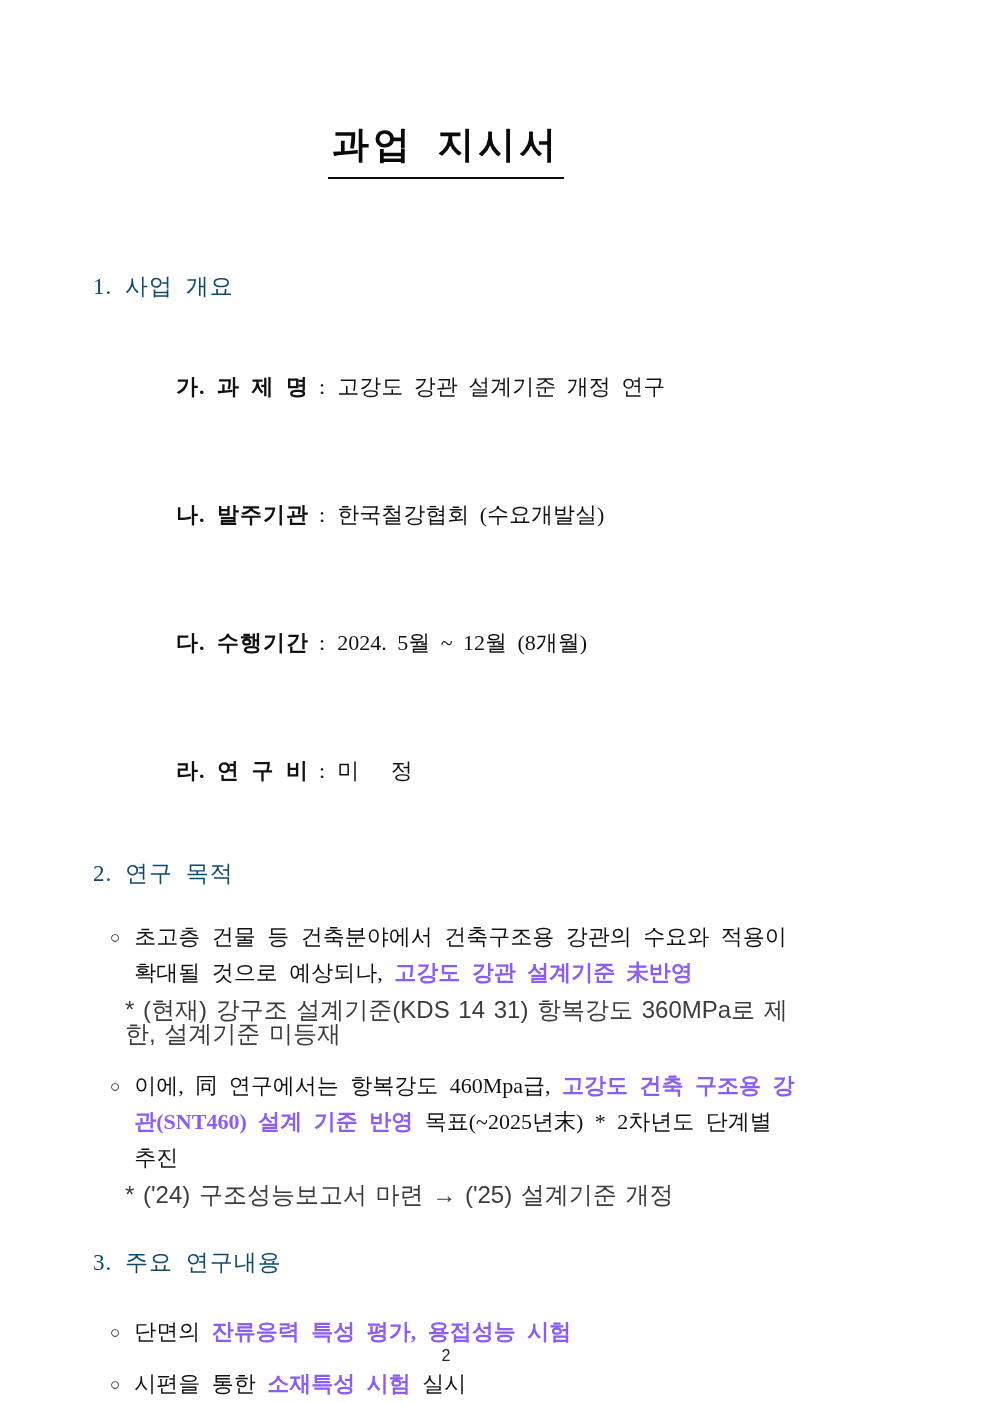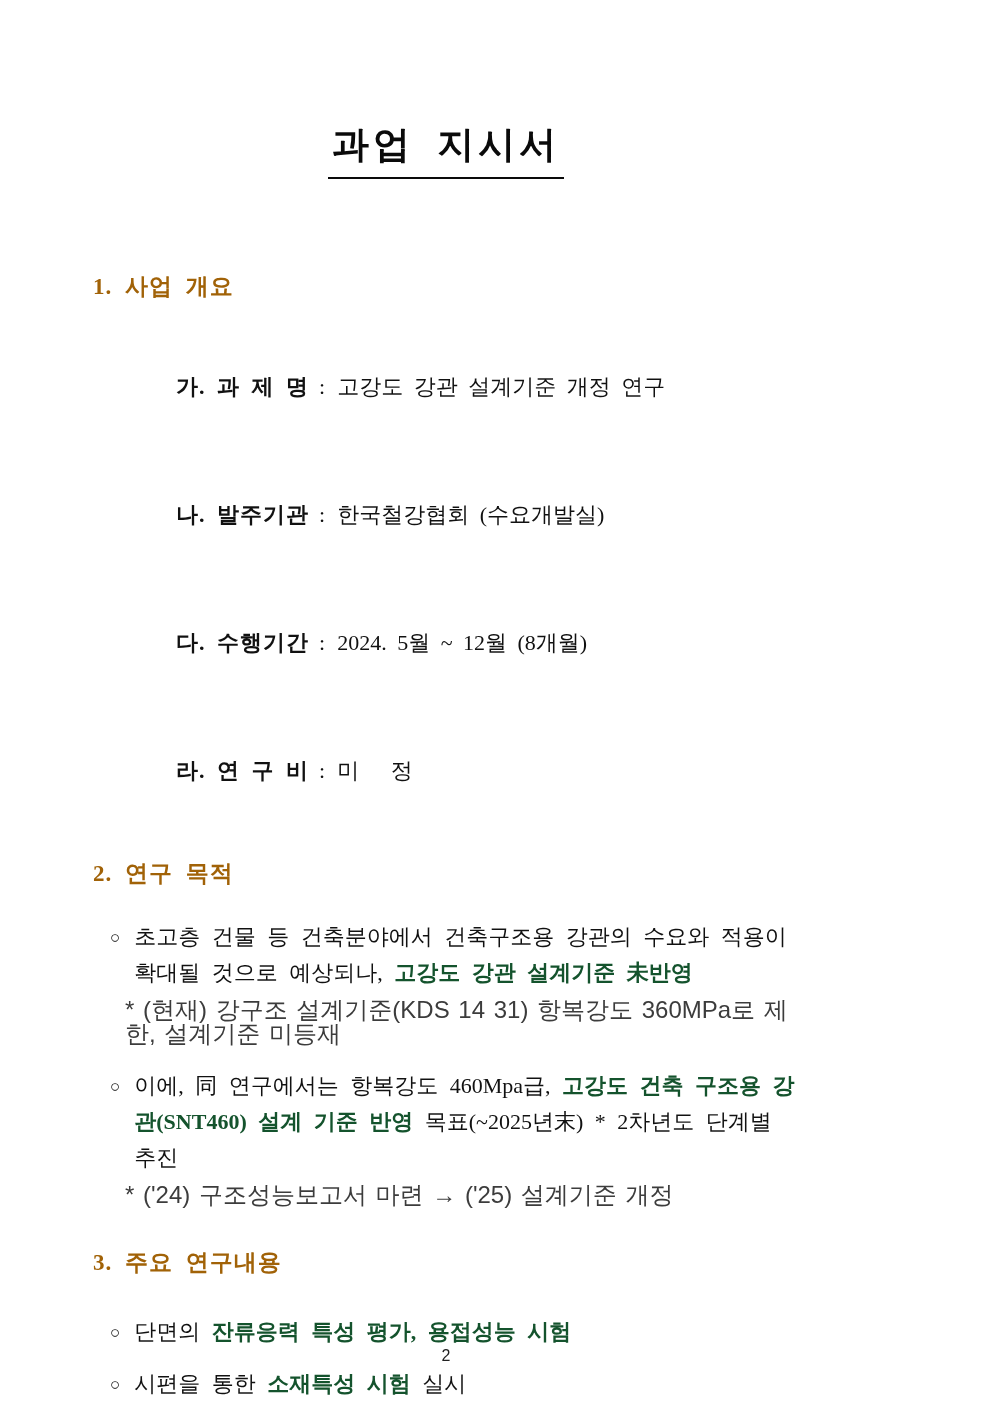--- a/index.html
+++ b/index.html
@@ -32,24 +32,24 @@
     border-bottom: 2px solid #0a0a0a;
     padding: 0 4px 7px 4px;
     word-spacing: 10px;
   }
   
   .content {
     padding: 0 90px 0 93px;
   }
   .sec-heading {
     font-size: 23px;
-    font-weight: bold;
+    font-weight: normal;
     letter-spacing: 1px;
     word-spacing: 6px;
-    color: #a16207;
+    color: #0c4a6e;
   }
   .sec-heading.s1 { margin-top: 92px; }
   .sec-heading.s2 { margin-top: 46px; }
   .sec-heading.s3 { margin-top: 40px; }
 
   
   .field {
     margin-left: 20px;
     font-size: 22px;
     word-spacing: 5px;
@@ -75,21 +75,21 @@
     padding-top: 1px;
     margin-right: 14px;
     color: #111;
   }
   .b-text {
     font-size: 22px;
     line-height: 36px;
     word-spacing: 6px;
     max-width: 790px;
   }
-  .b-text b { font-weight: bold; color: #14532d; }
+  .b-text b { font-weight: bold; color: #8b5cf6; }
   .sec2 .bullet.b1 { margin-top: 30px; }
   .sec2 .bullet.b2 { margin-top: 22px; }
   .sec3 .bullet.b1 { margin-top: 36px; }
   .sec3 .bullet.b2 { margin-top: 15px; }
 
   
   .note {
     font-family: "Liberation Sans", "DejaVu Sans", sans-serif;
     font-size: 24px;
     color: #3c3c3c;

